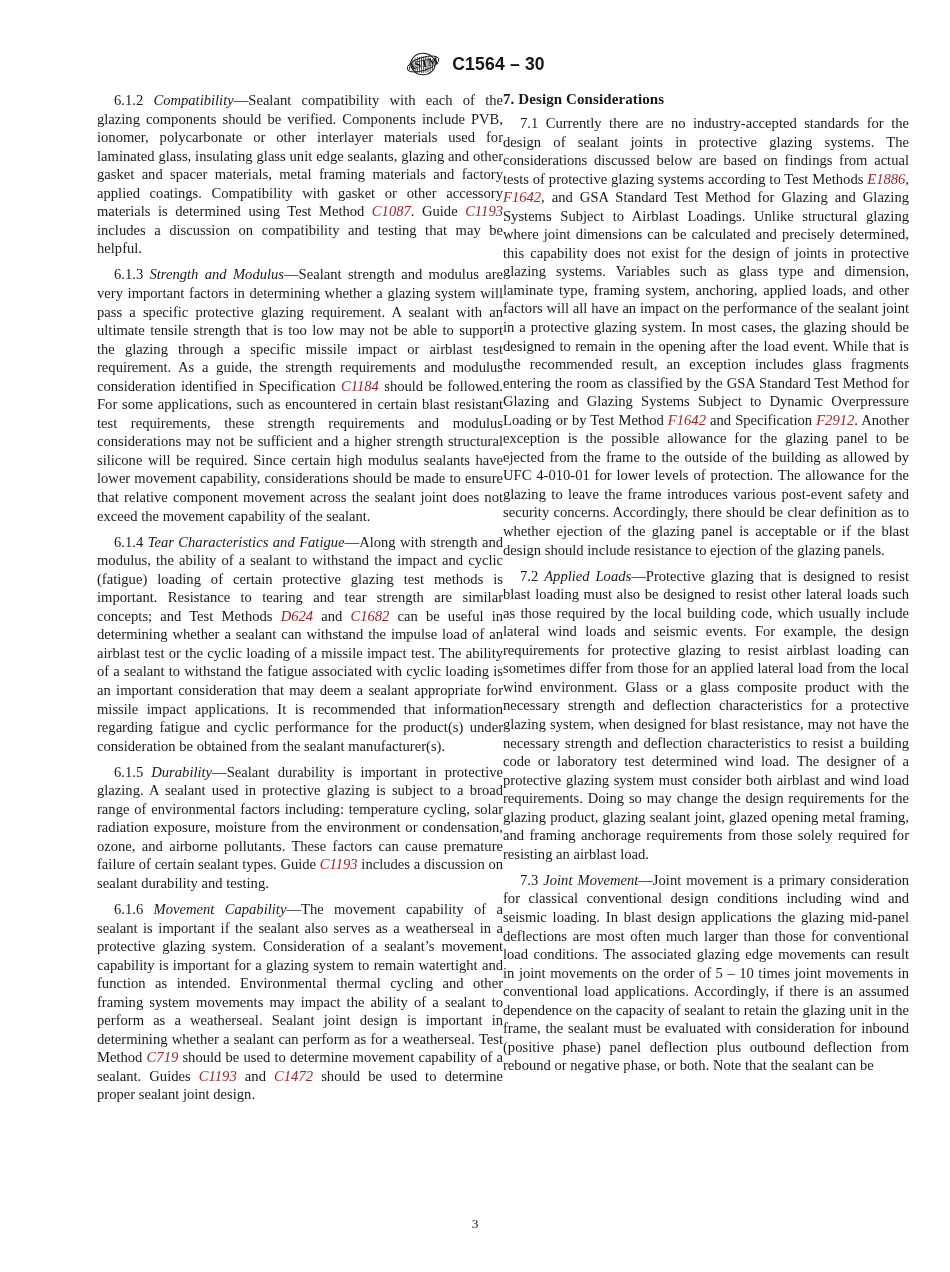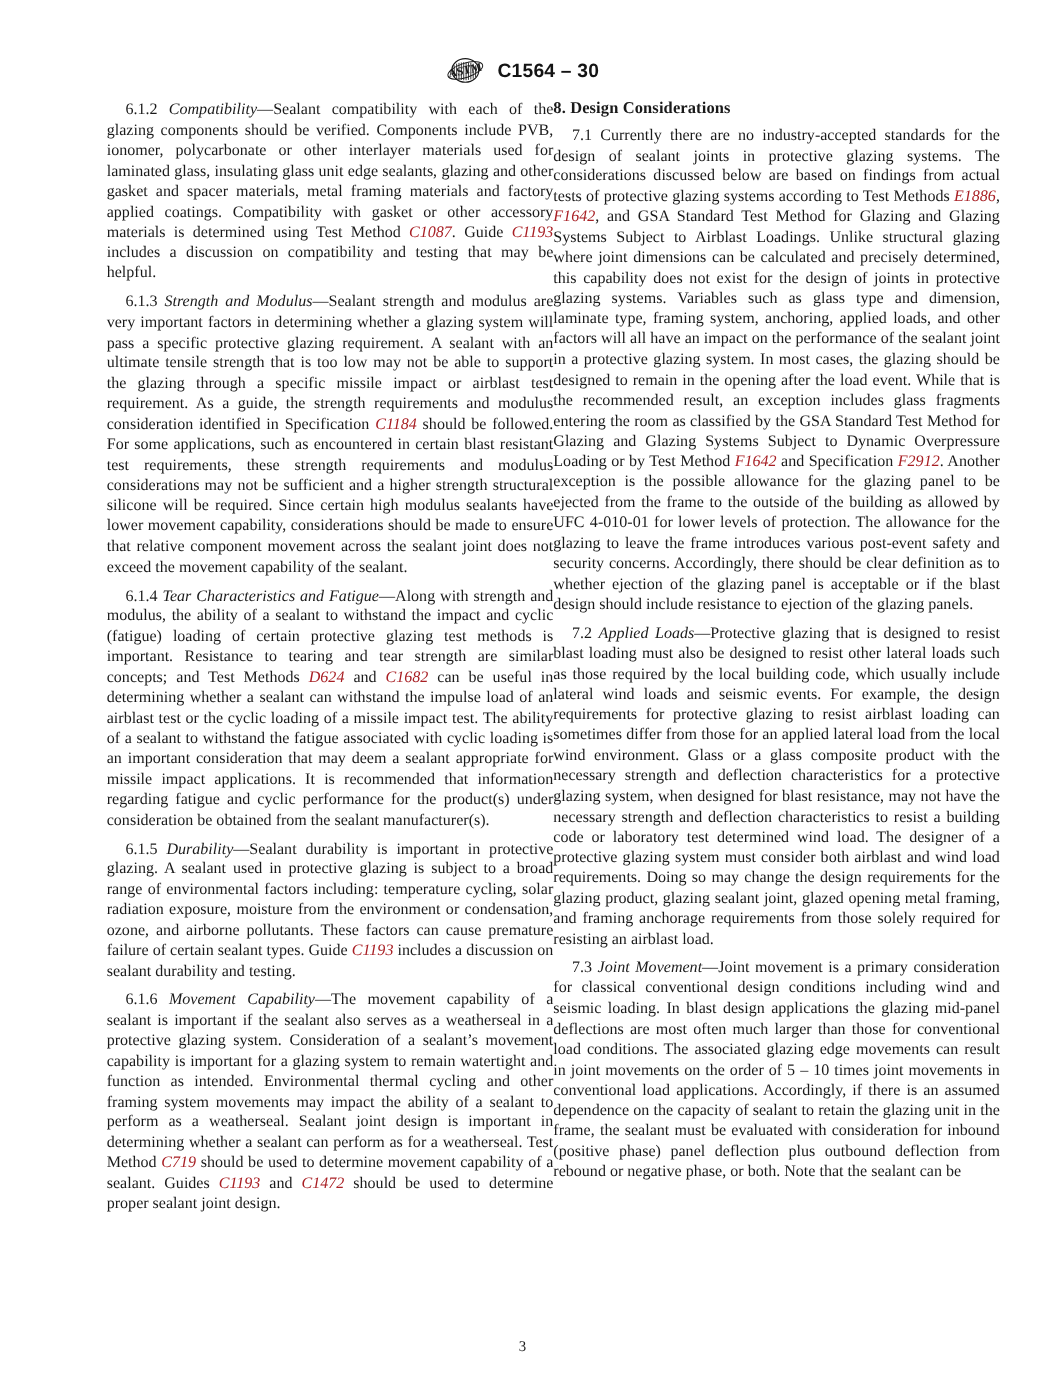--- a/index.html
+++ b/index.html
@@ -151,21 +151,21 @@
       <p class="para"><span class="num">6.1.4</span> <span class="term">Tear Characteristics and Fatigue</span><span>—</span><span>Along with strength and modulus, the ability of a sealant to withstand the impact and cyclic (fatigue) loading of certain protective glazing test methods is important. Resistance to tearing and tear strength are similar concepts; and Test Methods </span><span class="ref">D624</span><span> and </span><span class="ref">C1682</span><span> can be useful in determining whether a sealant can withstand the impulse load of an airblast test or the cyclic loading of a missile impact test. The ability of a sealant to withstand the fatigue associated with cyclic loading is an important consideration that may deem a sealant appropriate for missile impact applications. It is recommended that information regarding fatigue and cyclic performance for the product(s) under consideration be obtained from the sealant manufacturer(s).</span></p>
 
       <p class="para"><span class="num">6.1.5</span> <span class="term">Durability</span><span>—</span><span>Sealant durability is important in protective glazing. A sealant used in protective glazing is subject to a broad range of environmental factors including: temperature cycling, solar radiation exposure, moisture from the environment or condensation, ozone, and airborne pollutants. These factors can cause premature failure of certain sealant types. Guide </span><span class="ref">C1193</span><span> includes a discussion on sealant durability and testing.</span></p>
 
       <p class="para"><span class="num">6.1.6</span> <span class="term">Movement Capability</span><span>—</span><span>The movement capability of a sealant is important if the sealant also serves as a weatherseal in a protective glazing system. Consideration of a sealant’s movement capability is important for a glazing system to remain watertight and function as intended. Environmental thermal cycling and other framing system movements may impact the ability of a sealant to perform as a weatherseal. Sealant joint design is important in determining whether a sealant can perform as for a weatherseal. Test Method </span><span class="ref">C719</span><span> should be used to determine movement capability of a sealant. Guides </span><span class="ref">C1193</span><span> and </span><span class="ref">C1472</span><span> should be used to determine proper sealant joint design.</span></p>
 
     </div>
 
     <div class="col">
 
-      <p class="sec-head">8.  Design Considerations</p>
+      <p class="sec-head">7.  Design Considerations</p>
 
       <p class="para"><span class="num">7.1</span> <span>Currently there are no industry-accepted standards for the design of sealant joints in protective glazing systems. The considerations discussed below are based on findings from actual tests of protective glazing systems according to Test Methods </span><span class="ref">E1886</span><span>, </span><span class="ref">F1642</span><span>, and GSA Standard Test Method for Glazing and Glazing Systems Subject to Airblast Loadings. Unlike structural glazing where joint dimensions can be calculated and precisely determined, this capability does not exist for the design of joints in protective glazing systems. Variables such as glass type and dimension, laminate type, framing system, anchoring, applied loads, and other factors will all have an impact on the performance of the sealant joint in a protective glazing system. In most cases, the glazing should be designed to remain in the opening after the load event. While that is the recommended result, an exception includes glass fragments entering the room as classified by the GSA Standard Test Method for Glazing and Glazing Systems Subject to Dynamic Overpressure Loading or by Test Method </span><span class="ref">F1642</span><span> and Specification </span><span class="ref">F2912</span><span>. Another exception is the possible allowance for the glazing panel to be ejected from the frame to the outside of the building as allowed by UFC 4-010-01 for lower levels of protection. The allowance for the glazing to leave the frame introduces various post-event safety and security concerns. Accordingly, there should be clear definition as to whether ejection of the glazing panel is acceptable or if the blast design should include resistance to ejection of the glazing panels.</span></p>
 
       <p class="para"><span class="num">7.2</span> <span class="term">Applied Loads</span><span>—</span><span>Protective glazing that is designed to resist blast loading must also be designed to resist other lateral loads such as those required by the local building code, which usually include lateral wind loads and seismic events. For example, the design requirements for protective glazing to resist airblast loading can sometimes differ from those for an applied lateral load from the local wind environment. Glass or a glass composite product with the necessary strength and deflection characteristics for a protective glazing system, when designed for blast resistance, may not have the necessary strength and deflection characteristics to resist a building code or laboratory test determined wind load. The designer of a protective glazing system must consider both airblast and wind load requirements. Doing so may change the design requirements for the glazing product, glazing sealant joint, glazed opening metal framing, and framing anchorage requirements from those solely required for resisting an airblast load.</span></p>
 
       <p class="para"><span class="num">7.3</span> <span class="term">Joint Movement</span><span>—</span><span>Joint movement is a primary consideration for classical conventional design conditions including wind and seismic loading. In blast design applications the glazing mid-panel deflections are most often much larger than those for conventional load conditions. The associated glazing edge movements can result in joint movements on the order of 5 – 10 times joint movements in conventional load applications. Accordingly, if there is an assumed dependence on the capacity of sealant to retain the glazing unit in the frame, the sealant must be evaluated with consideration for inbound (positive phase) panel deflection plus outbound deflection from rebound or negative phase, or both. Note that the sealant can be</span></p>
 
     </div>
   </div>
 

